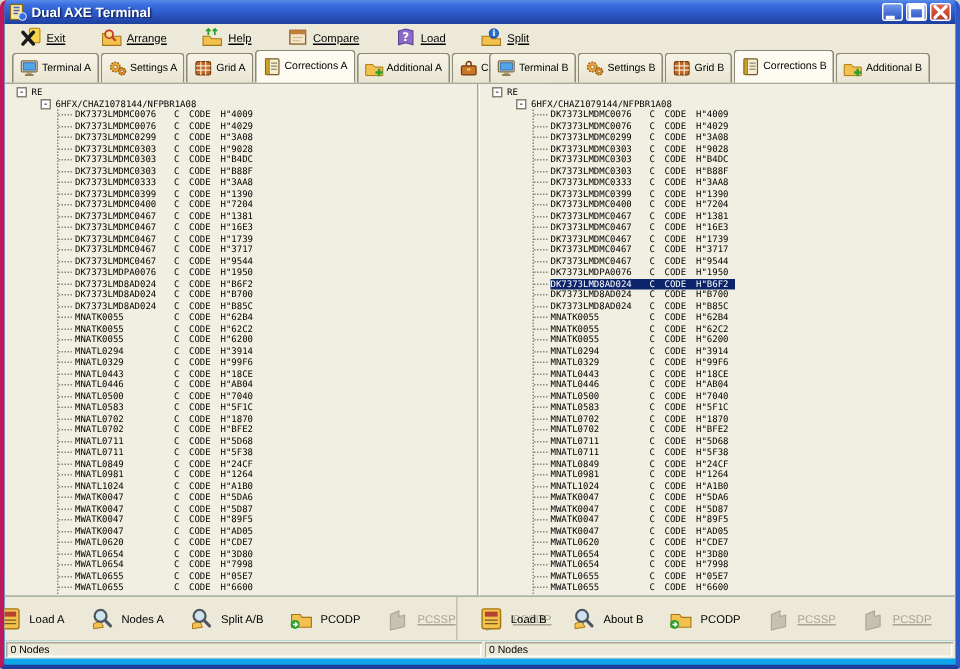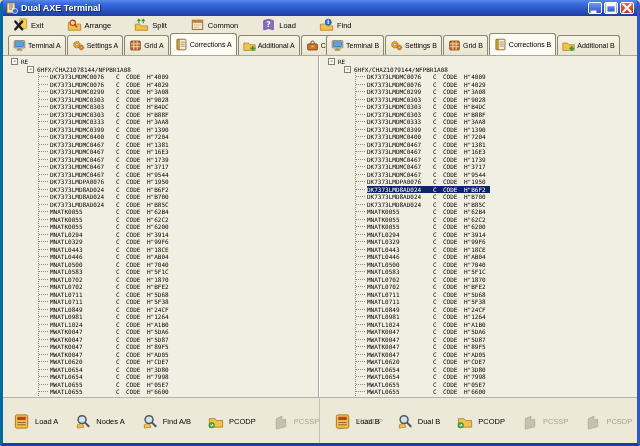--- a/index.html
+++ b/index.html
@@ -1,39 +1,39 @@
 <!DOCTYPE html>
 <html><head>
 <meta charset="utf-8">
 <style>
   html,body{margin:0;padding:0;background:#d8d4c8;}
   *{box-sizing:border-box;}
   .win{
     position:relative;width:640px;height:446px;
     font-family:"Liberation Sans",sans-serif;
     background:#0ea5e9;
-    border-left:3px solid #0369a1;border-right:3px solid #2D59C8;border-bottom:3px solid #1D3F9E;
+    border-left:3px solid #be185d;border-right:3px solid #2D59C8;border-bottom:3px solid #1D3F9E;
     border-radius:5px 5px 2px 2px;overflow:hidden;
   }
   
   .titlebar{
     height:16px;display:flex;align-items:center;padding:0 3px;
     background:linear-gradient(180deg,#5A8BE8 0%,#3A6EE0 20%,#2D59C8 55%,#1D3F9E 100%);
     color:#fff;
   }
   .appic{width:12px;height:12px;display:inline-block;margin-right:3px;flex:0 0 auto;}
   .title{font-size:9px;font-weight:bold;text-shadow:1px 1px 1px #10225e;flex:1 1 auto;white-space:nowrap;}
   .winbtns{display:flex;gap:2px;flex:0 0 auto;}
   .wbtn{width:14px;height:12px;border-radius:2px;border:1px solid #fff;display:flex;align-items:center;justify-content:center;}
   .wbtn svg{width:8px;height:8px;}
   .wbtn.min,.wbtn.max{background:linear-gradient(180deg,#6F97EE,#2B55C4);}
   .wbtn.close{background:linear-gradient(180deg,#E5684F,#B33A22);}
   
   .toolbar{height:18px;display:flex;align-items:center;padding:1px 6px;background:#ECE9D8;}
-  .tbtn{display:flex;align-items:center;gap:3px;padding:1px 4px;margin-right:15px;cursor:default;}
+  .tbtn{display:flex;align-items:center;gap:3px;padding:1px 4px;margin-right:15px;cursor:default;text-decoration:underline;}
   .tbtn .ic{width:15px;height:14px;display:inline-block;}
   .tbtn .tlab{font-size:7.5px;color:#000;white-space:nowrap;}
   
   .tabrow{height:22px;display:flex;align-items:flex-end;background:#ECE9D8;border-bottom:1px solid #ACA899;}
   .tabs{display:flex;align-items:flex-end;height:22px;padding-left:5px;}
   .tabs-a{width:316px;flex:0 0 auto;}
   .tabs-b{flex:1 1 auto;padding-left:7px;}
   .tab{
     display:flex;align-items:center;gap:2px;height:20px;padding:1px 4px;
     border:1px solid #8A8876;border-bottom:none;border-radius:3px 3px 0 0;
@@ -58,28 +58,28 @@
   .rows{margin-left:11px;border-left:1px dotted #8a8876;}
   .row{height:7.5px;display:flex;align-items:center;white-space:nowrap;}
   .row::before{content:"";width:9px;border-top:1px dotted #8a8876;margin-right:2px;flex:0 0 auto;}
   .rowtext{display:inline-flex;}
   .cn{width:66px;}
   .cf{width:10px;}
   .ck{width:21px;}
   .cv{min-width:26px;}
   .row.sel .rowtext{background:#0B246A;color:#fff;}
   
-  .btnbar{height:48px;display:flex;align-items:center;background:#ECE9D8;border-top:1px solid #B5B2A1;}
+  .btnbar{height:30px;display:flex;align-items:center;background:#ECE9D8;border-top:1px solid #B5B2A1;justify-content:flex-end;}
   .bbar{display:flex;align-items:center;height:100%;padding-left:10px;}
   .bbar-a{width:316px;flex:0 0 auto;}
   .bbar-b{flex:1 1 auto;border-left:1px solid #C5C2B1;padding-left:14px;}
   .bbtn{display:flex;align-items:center;gap:4px;margin-right:16px;cursor:default;}
   .bbtn .ic{width:18px;height:17px;display:inline-block;}
   .bbtn .blab{font-size:7.5px;color:#000;white-space:nowrap;}
-  .bbtn.dis .blab{color:#A8A492;}
+  .bbtn.dis .blab{color:#A8A492;text-decoration:underline;}
   
   .statusbar{height:12px;display:flex;gap:2px;background:#ECE9D8;padding:1px 2px 1px 1px;}
   .spane{height:100%;display:flex;align-items:center;padding-left:3px;
     box-shadow:inset 1px 1px 0 #aca899, inset -1px -1px 0 #ffffff;font-size:7px;color:#000;}
   .spane-a{width:317px;flex:0 0 auto;}
   .spane-b{flex:1 1 auto;}
 </style>
 </head>
 <body>
 
@@ -141,50 +141,50 @@
         <span class="tlab">Arrange</span>
       </div>
       <div class="tbtn">
         <span class="ic">
           <svg viewBox="0 0 16 16" style="width: 100%; height: 100%; display: block;">
             <path d="M1 7h5l1.5 2H15v5H1z" fill="#F2C14E" stroke="#A87714" stroke-width="0.8"></path>
             <path d="M5 6V1.5 M3.3 3.2 5 1.5l1.7 1.7" stroke="#2F9E2F" stroke-width="1.3" fill="none"></path>
             <path d="M10 6V1.5 M8.3 3.2 10 1.5l1.7 1.7" stroke="#2F9E2F" stroke-width="1.3" fill="none"></path>
           </svg>
         </span>
-        <span class="tlab">Split</span>
+        <span class="tlab">Help</span>
       </div>
       <div class="tbtn">
         <span class="ic">
           <svg viewBox="0 0 16 16" style="width: 100%; height: 100%; display: block;">
             <rect x="2" y="2.5" width="12" height="10.5" fill="#F5E6C8" stroke="#8B5A2B"></rect>
             <rect x="2" y="2.5" width="12" height="3" fill="#C17F3A"></rect>
             <path d="M4 8h8M4 10.5h6" stroke="#C9B68A" stroke-width="0.9"></path>
           </svg>
         </span>
-        <span class="tlab">Common</span>
+        <span class="tlab">Compare</span>
       </div>
       <div class="tbtn">
         <span class="ic">
           <svg viewBox="0 0 16 16" style="width: 100%; height: 100%; display: block;">
             <path d="M2.5 3 8 1.5 13.5 3v10.5L8 12 2.5 13.5z" fill="#8C6BC8" stroke="#5B3E96" stroke-width="0.8"></path>
             <text x="8" y="10.5" font-size="9" font-weight="bold" fill="#fff" text-anchor="middle" font-family="DejaVu Sans,sans-serif">?</text>
           </svg>
         </span>
         <span class="tlab">Load</span>
       </div>
       <div class="tbtn">
         <span class="ic">
           <svg viewBox="0 0 16 16" style="width: 100%; height: 100%; display: block;">
             <path d="M1 7h6l1.5 2H15v5H1z" fill="#F2C14E" stroke="#A87714" stroke-width="0.8"></path>
             <circle cx="10" cy="4.8" r="3.4" fill="#2E74D8" stroke="#1C4FA0"></circle>
             <text x="10" y="7.2" font-size="6.5" font-weight="bold" fill="#fff" text-anchor="middle" font-family="DejaVu Sans,sans-serif">i</text>
           </svg>
         </span>
-        <span class="tlab">Find</span>
+        <span class="tlab">Split</span>
       </div>
     </div>
 
   <div class="tabrow">
     <div class="tabs tabs-a" id="tabs-a">
         <div class="tab">
           <span class="ic">
             <svg viewBox="0 0 16 16" style="width: 100%; height: 100%; display: block;">
               <rect x="1.5" y="2" width="13" height="9" rx="1" fill="#E8DFC8" stroke="#7A6A45"></rect>
               <rect x="3" y="3.5" width="10" height="6" fill="#4FA6E8" stroke="#1C4FA0" stroke-width="0.6"></rect>
@@ -1045,21 +1045,21 @@
           <span class="blab">Nodes A</span>
         </div>
         <div class="bbtn">
           <span class="ic">
             <svg viewBox="0 0 18 18" style="width: 100%; height: 100%; display: block;">
               <path d="M3 12.5l5-2 2 4.5-7 1z" fill="#F2C14E" stroke="#A87714" stroke-width="0.7"></path>
               <circle cx="8" cy="7" r="4.2" fill="#CFE2F0" stroke="#50575E" stroke-width="1.6"></circle>
               <path d="M11.2 10.2 15 14" stroke="#50575E" stroke-width="2.2" stroke-linecap="round"></path>
             </svg>
           </span>
-          <span class="blab">Find A/B</span>
+          <span class="blab">Split A/B</span>
         </div>
         <div class="bbtn">
           <span class="ic">
             <svg viewBox="0 0 18 18" style="width: 100%; height: 100%; display: block;">
               <path d="M2 6h6l1.5 2H16v7H2z" fill="#F2C14E" stroke="#A87714" stroke-width="0.8"></path>
               <circle cx="4.5" cy="13" r="3.2" fill="#2F9E2F"></circle>
               <path d="M3 13h2.5M4.5 11.5 6 13l-1.5 1.5" stroke="#fff" stroke-width="1" fill="none"></path>
             </svg>
           </span>
           <span class="blab">PCODP</span>
@@ -1093,21 +1093,21 @@
           <span class="blab">Load B</span>
         </div>
         <div class="bbtn">
           <span class="ic">
             <svg viewBox="0 0 18 18" style="width: 100%; height: 100%; display: block;">
               <path d="M3 12.5l5-2 2 4.5-7 1z" fill="#F2C14E" stroke="#A87714" stroke-width="0.7"></path>
               <circle cx="8" cy="7" r="4.2" fill="#CFE2F0" stroke="#50575E" stroke-width="1.6"></circle>
               <path d="M11.2 10.2 15 14" stroke="#50575E" stroke-width="2.2" stroke-linecap="round"></path>
             </svg>
           </span>
-          <span class="blab">Dual B</span>
+          <span class="blab">About B</span>
         </div>
         <div class="bbtn">
           <span class="ic">
             <svg viewBox="0 0 18 18" style="width: 100%; height: 100%; display: block;">
               <path d="M2 6h6l1.5 2H16v7H2z" fill="#F2C14E" stroke="#A87714" stroke-width="0.8"></path>
               <circle cx="4.5" cy="13" r="3.2" fill="#2F9E2F"></circle>
               <path d="M3 13h2.5M4.5 11.5 6 13l-1.5 1.5" stroke="#fff" stroke-width="1" fill="none"></path>
             </svg>
           </span>
           <span class="blab">PCODP</span>

